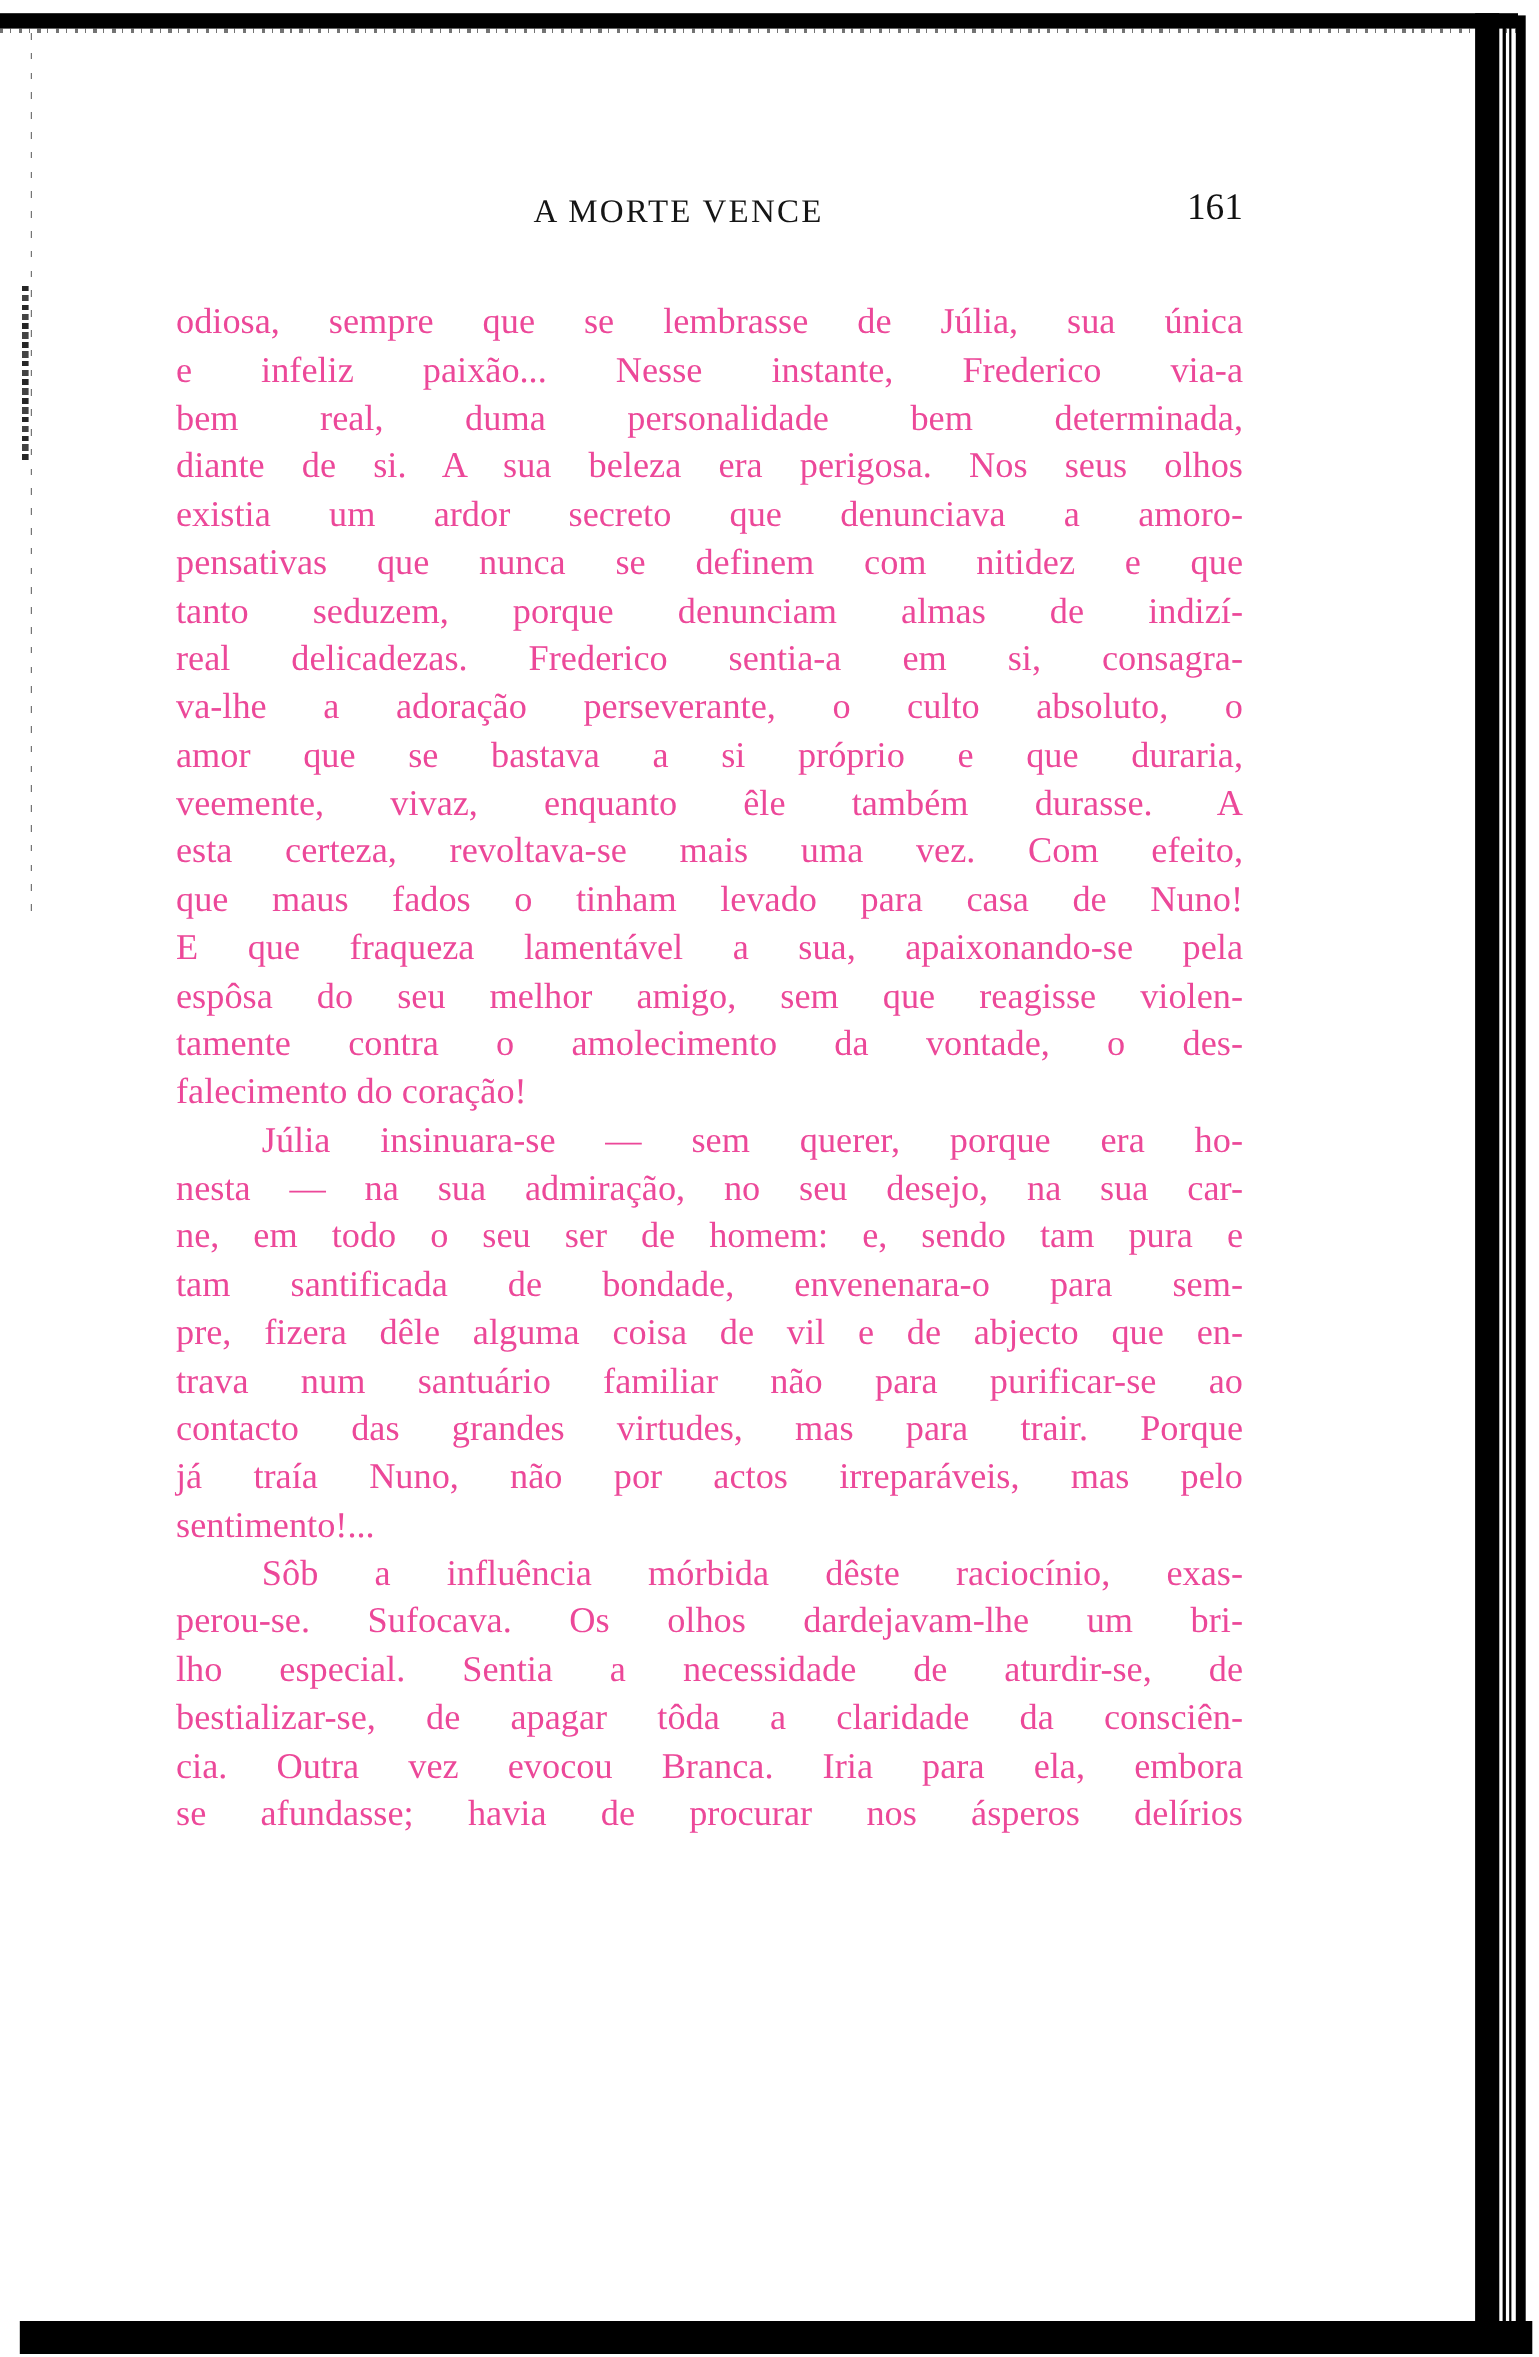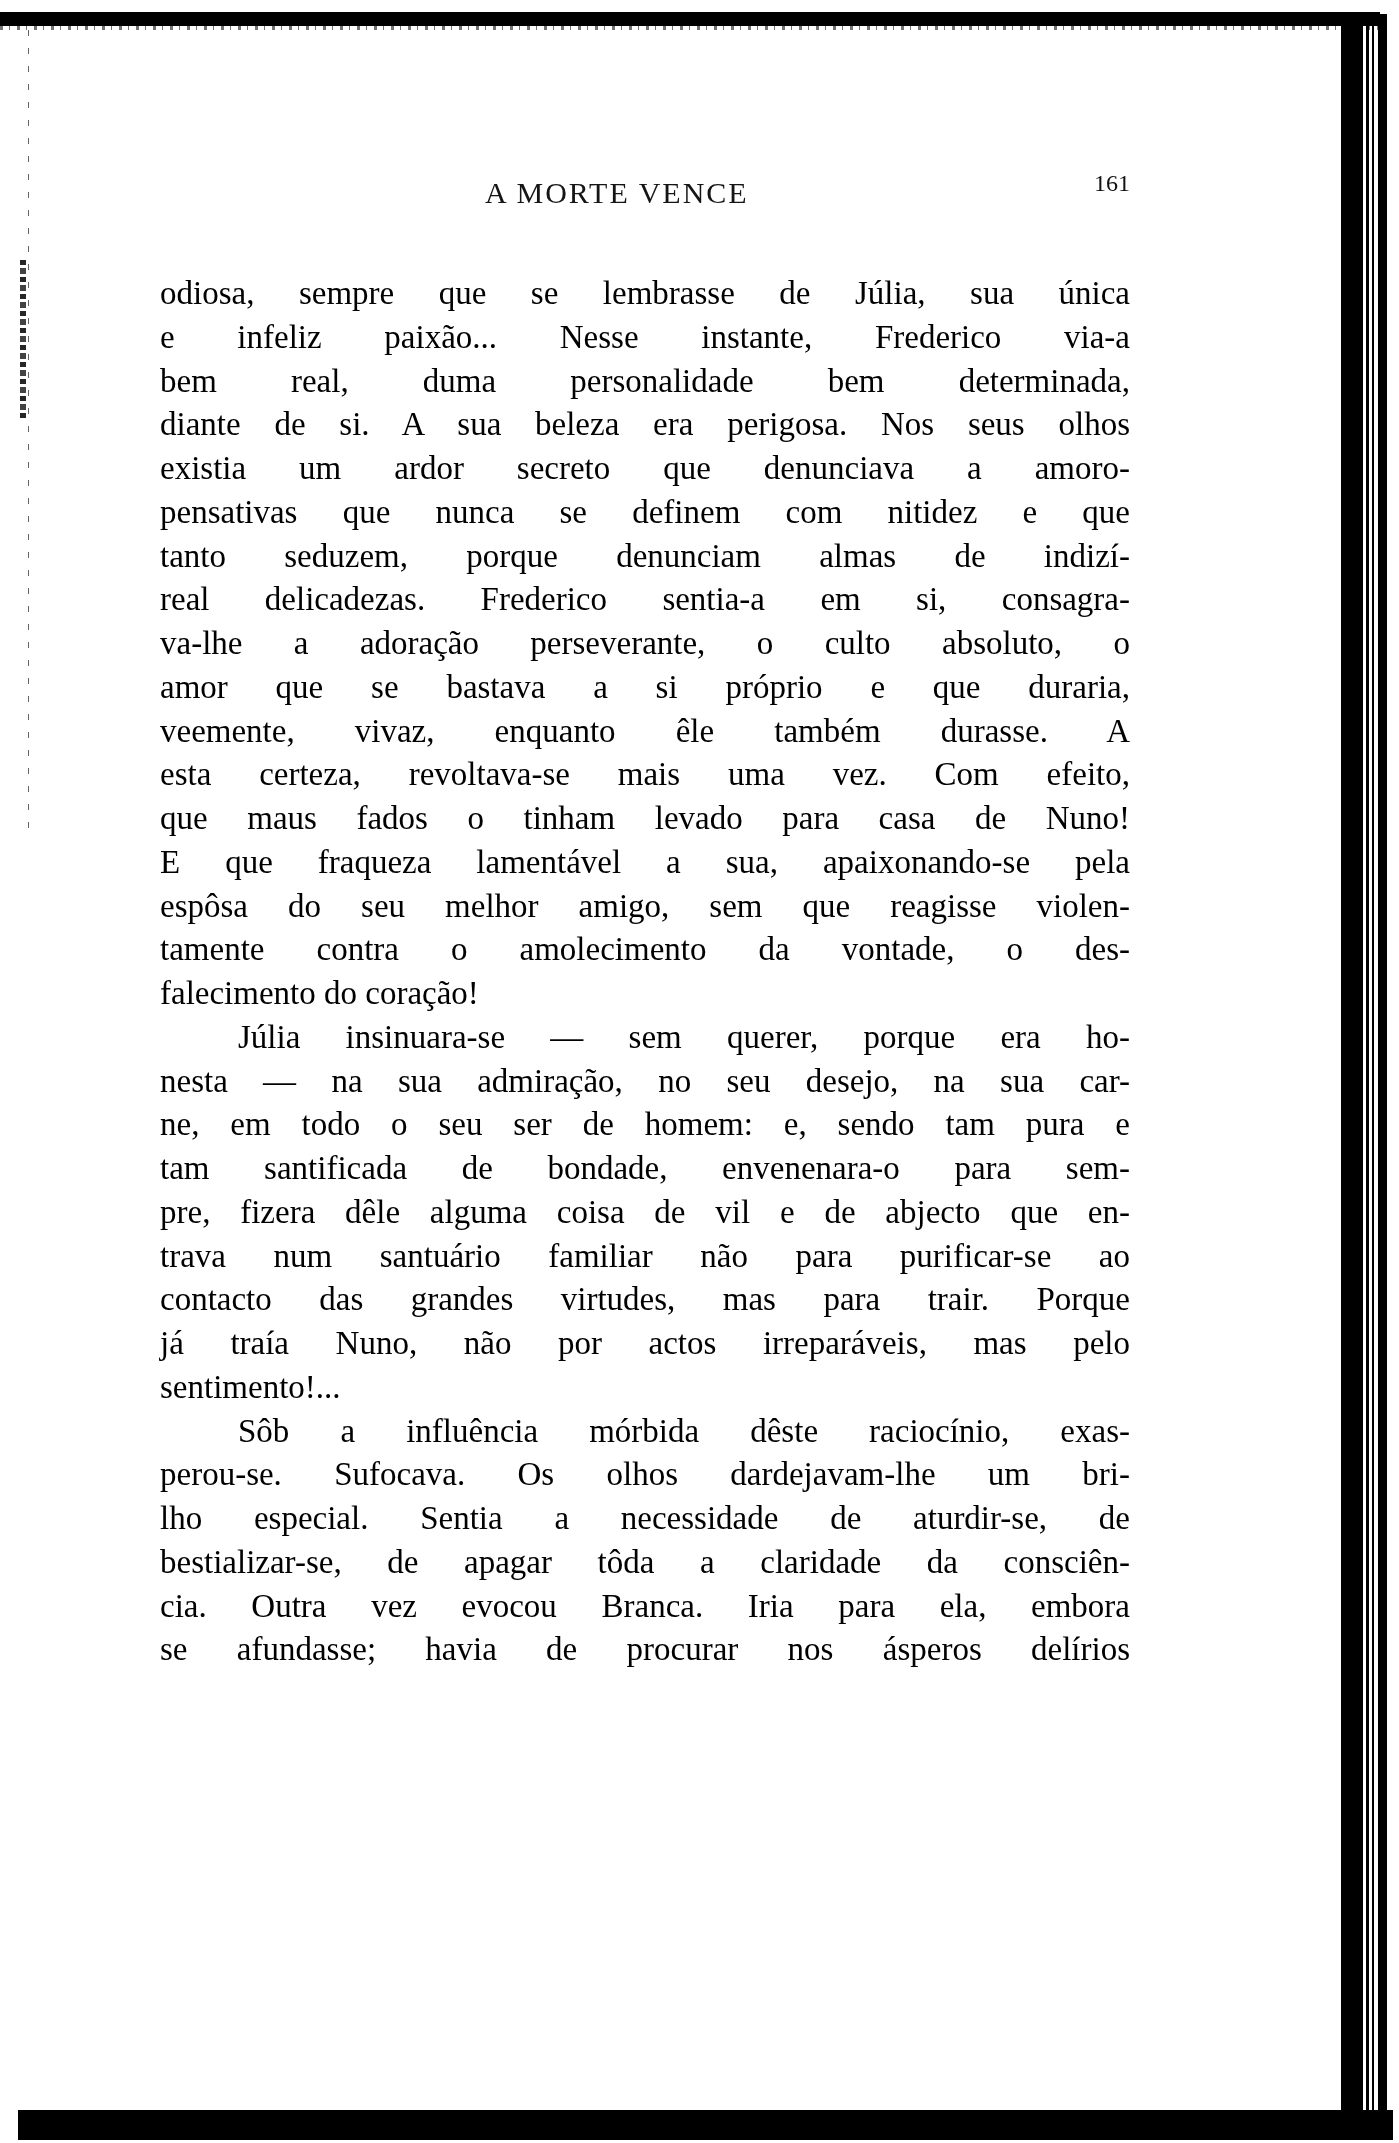--- a/index.html
+++ b/index.html
@@ -69,40 +69,40 @@
     left: 325px;
     top: 6px;
     font-size: 30px;
     letter-spacing: 2px;
     color: #151515;
   }
   .page-number {
     position: absolute;
     right: 0;
     top: 0;
-    font-size: 24px;
+    font-size: 34px;
     color: #111;
   }
 
   
   .text-block {
     position: absolute;
     top: 272px;
     left: 160px;
     width: 970px;
   }
   .line {
     display: block;
     height: 43.75px;
     line-height: 43.75px;
     font-size: 33px;
     white-space: nowrap;
     text-align: justify;
     text-align-last: justify;
-    color: #000000;
+    color: #ec4899;
   }
   .line.last {
     text-align-last: left;
   }
   .line.indent {
     padding-left: 78px;
   }
 </style>
 </head>
 <body>

